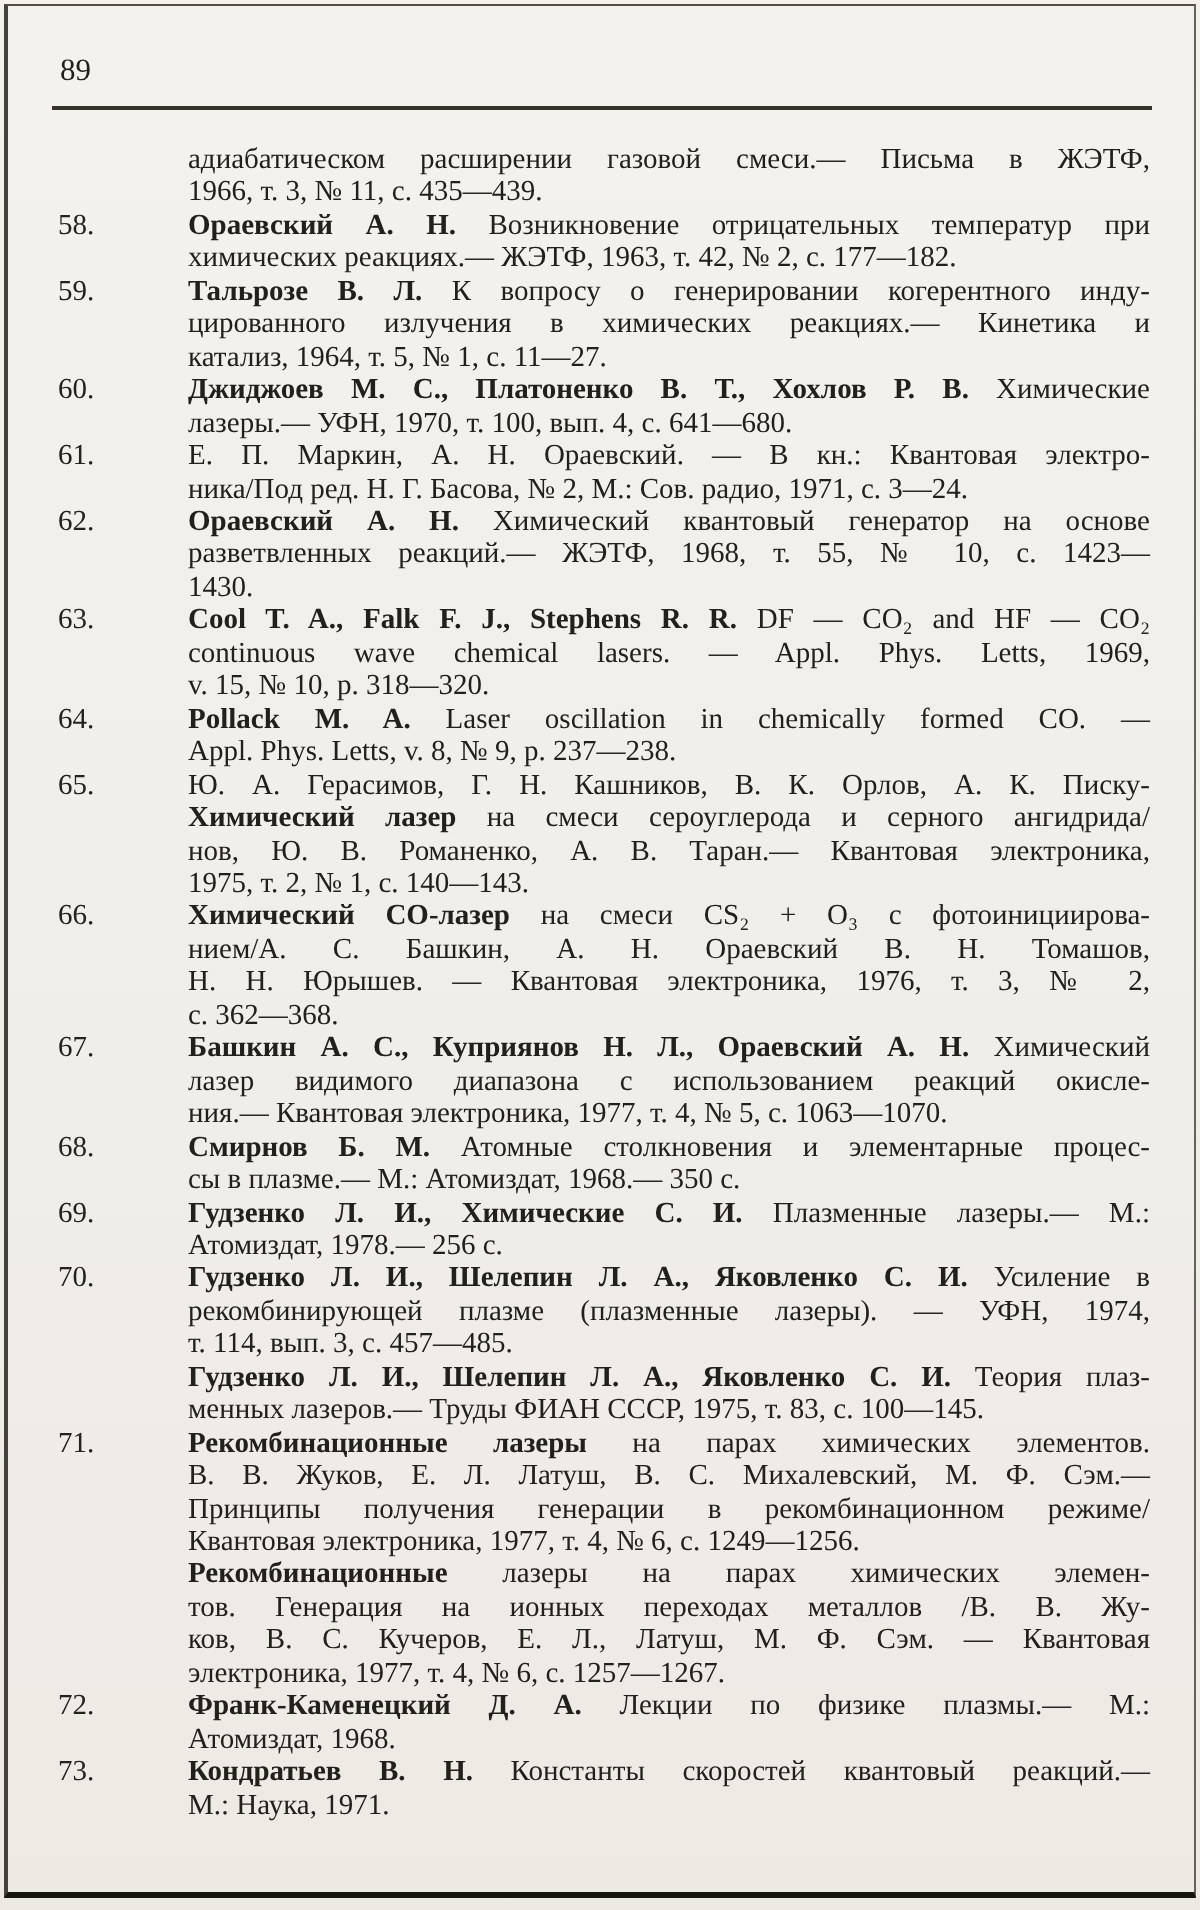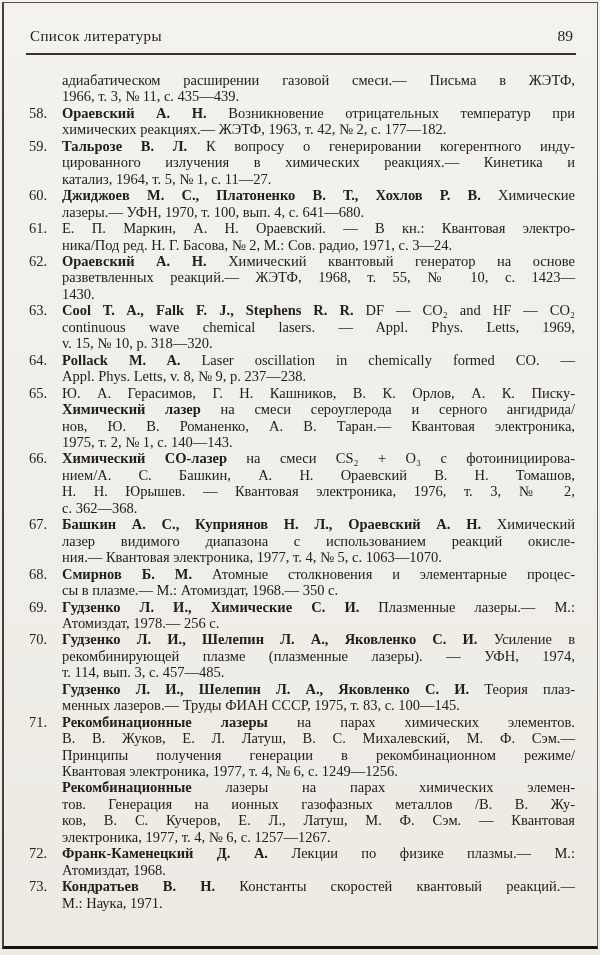--- a/index.html
+++ b/index.html
@@ -45,33 +45,32 @@
     font-size: 14.5px;
     line-height: 16.45px;
     text-rendering: optimizeLegibility;
   }
   .entry { display: flex; }
   .num {
     width: 33px;
     flex: none;
     color: #24221d;
   }
-  .ebody { flex: 1; min-width: 0; }
+  .ebody { flex: 1; min-width: 0; margin-left: 32px; }
   .line { text-align: left; white-space: normal; }
   .line.just { text-align: justify; text-align-last: justify; }
   .b { font-weight: bold; }
 </style>
 </head>
 <body>
 
 <div class="page">
   <div class="frame"></div>
 
   <div class="header">
-    <span class="htitle">Список литературы</span>
     <span class="pnum">89</span>
   </div>
 
   <div class="rule"></div>
 
   <div class="reflist">
       <div class="entry">
         <div class="num"></div>
         <div class="ebody">
           <div class="line just"><span>адиабатическом расширении газовой смеси.— Письма в ЖЭТФ,</span></div>
@@ -191,21 +190,21 @@
           <div class="line just"><span class="b">Рекомбинационные лазеры</span><span> на парах химических элементов.</span></div>
           <div class="line just"><span>В. В. Жуков, Е. Л. Латуш, В. С. Михалевский, М. Ф. Сэм.—</span></div>
           <div class="line just"><span>Принципы получения генерации в рекомбинационном режиме/</span></div>
           <div class="line"><span>Квантовая электроника, 1977, т. 4, № 6, с. 1249—1256.</span></div>
         </div>
       </div>
       <div class="entry">
         <div class="num"></div>
         <div class="ebody">
           <div class="line just"><span class="b">Рекомбинационные</span><span> лазеры на парах химических элемен-</span></div>
-          <div class="line just"><span>тов. Генерация на ионных газофазных металлов /В. В. Жу-</span></div>
+          <div class="line just"><span>тов. Генерация на ионных переходах металлов /В. В. Жу-</span></div>
           <div class="line just"><span>ков, В. С. Кучеров, Е. Л., Латуш, М. Ф. Сэм. — Квантовая</span></div>
           <div class="line"><span>электроника, 1977, т. 4, № 6, с. 1257—1267.</span></div>
         </div>
       </div>
       <div class="entry">
         <div class="num">72.</div>
         <div class="ebody">
           <div class="line just"><span class="b">Франк-Каменецкий Д. А.</span><span> Лекции по физике плазмы.— М.:</span></div>
           <div class="line"><span>Атомиздат, 1968.</span></div>
         </div>

